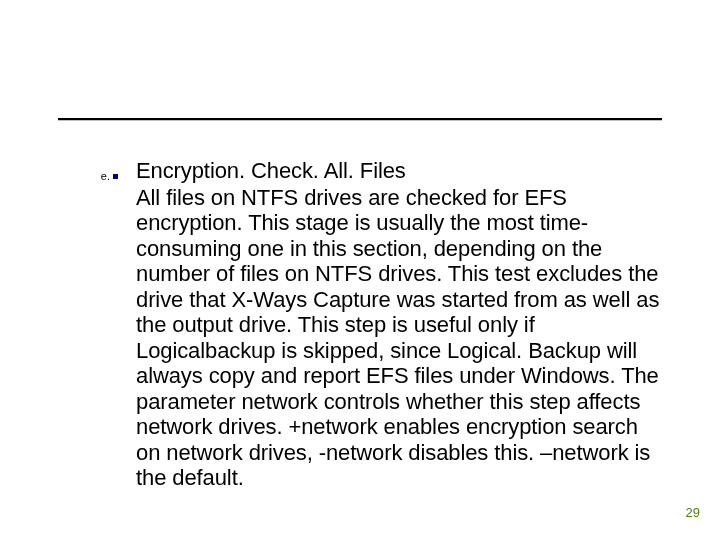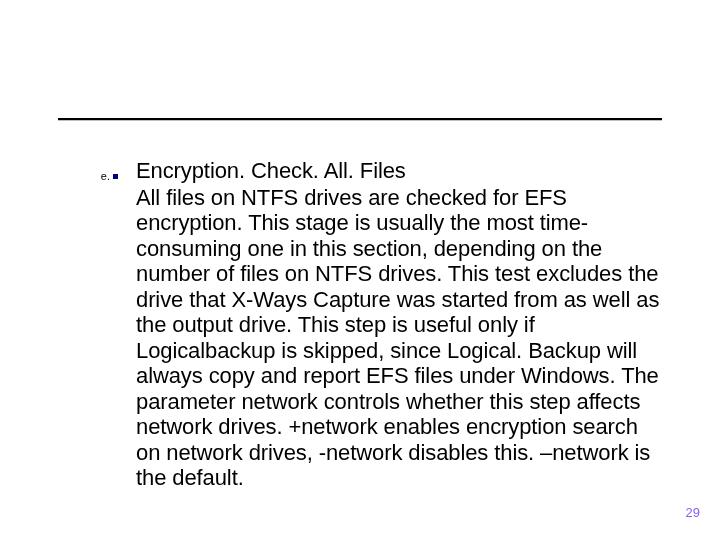--- a/index.html
+++ b/index.html
@@ -71,21 +71,21 @@
     letter-spacing: -0.1px;
   }
   .body-col .title-line {
     margin: 0 0 1px 0;
   }
   .pagenum {
     position: absolute;
     right: 20px;
     bottom: 20px;
     font-size: 13px;
-    color: #8b5cf6;
+    color: #4d7c0f;
   }
 </style>
 </head>
 <body>
 
 <div class="slide">
 
   <div class="rule"></div>
   <div class="rule-inner"></div>
 

